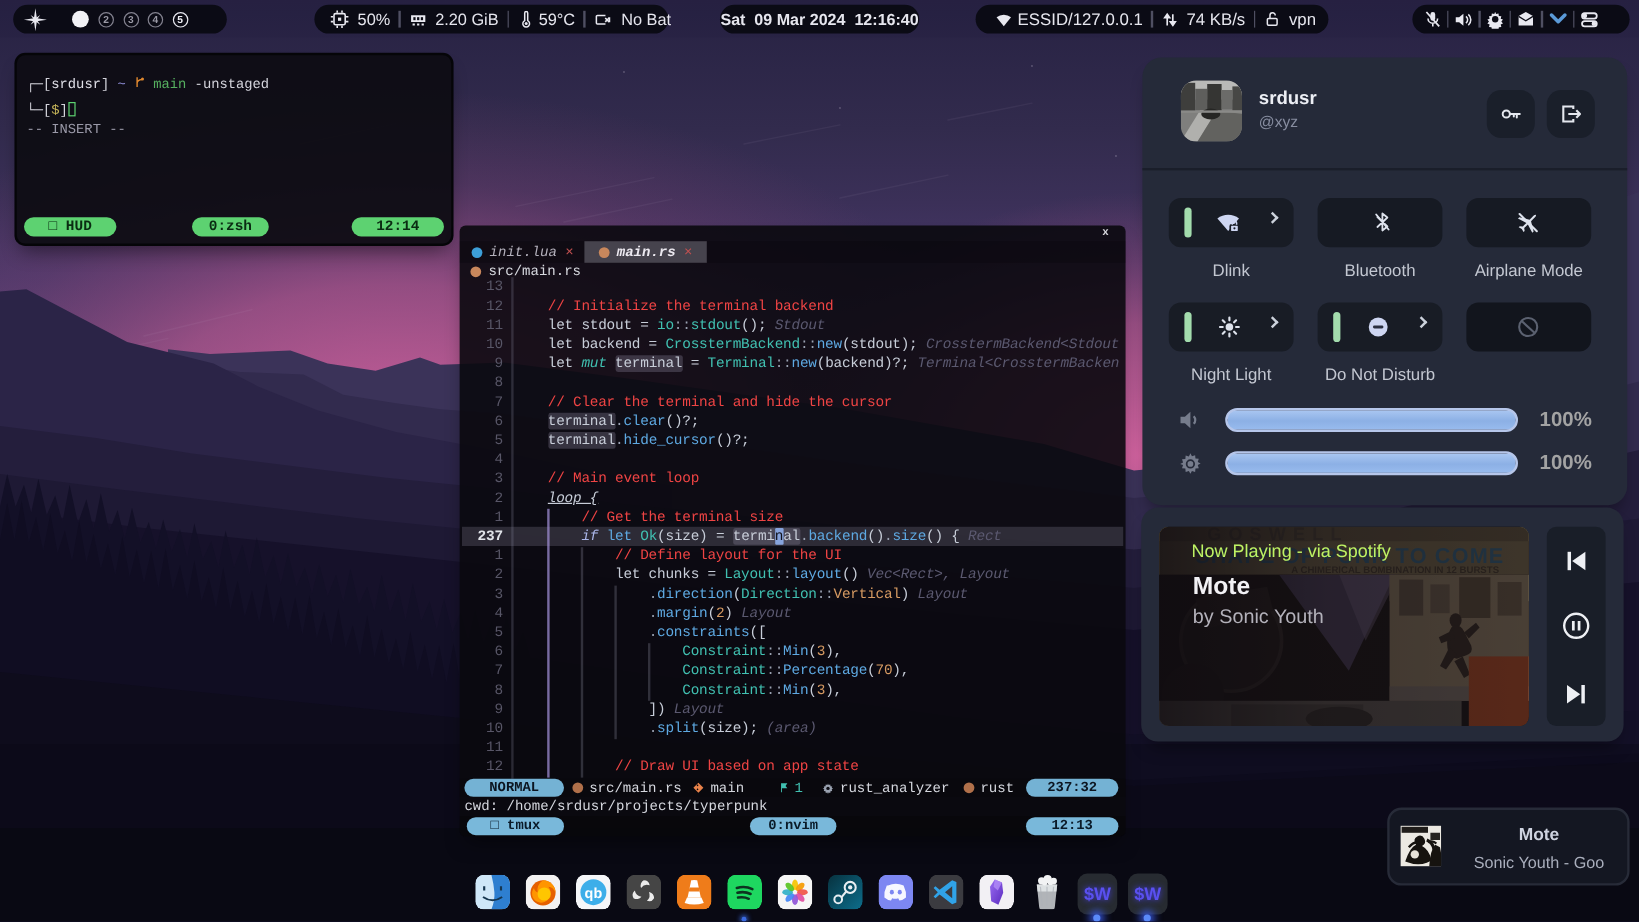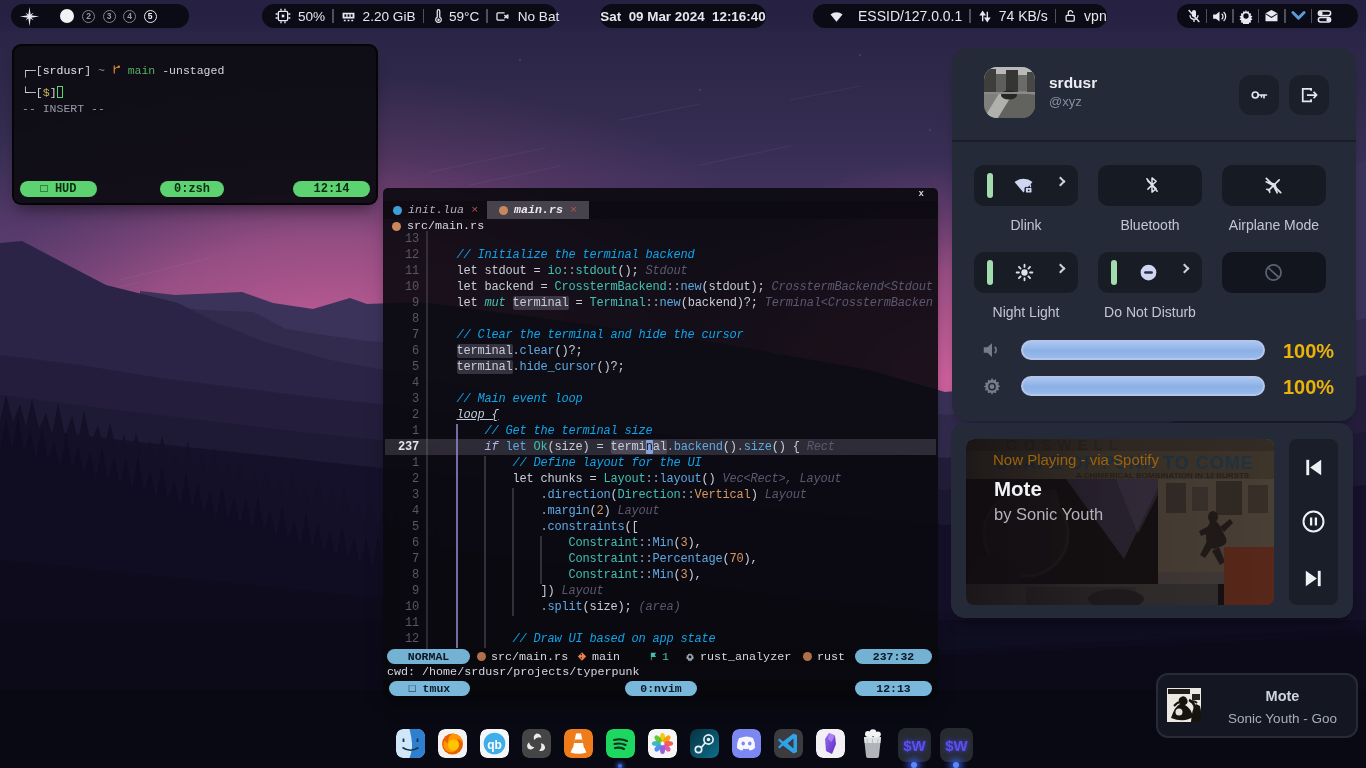--- a/index.html
+++ b/index.html
@@ -18,41 +18,41 @@
 
 #hud { position:absolute; left:12px; top:44px; width:366px; height:161px; background:rgba(13,12,18,0.93); border:2px solid rgba(4,4,8,0.9); border-radius:9px; box-shadow:0 10px 16px -6px rgba(0,0,0,0.45); font-family:"Liberation Mono", monospace; font-size:11.5px; color:#d4d4dc; }
 .hline { position:absolute; white-space:pre; line-height:16px; }
 .gpill { position:absolute; top:135px; height:16px; background:#5dd271; border-radius:8px; color:#0a2c12; font-weight:bold; font-size:12px; font-family:"Liberation Mono", monospace; display:flex; align-items:center; justify-content:center; }
 
 
 #ed { position:absolute; left:383px; top:188px; width:555px; height:509px; background:rgba(10,9,14,0.90); border-radius:5px; box-shadow:0 10px 16px -6px rgba(0,0,0,0.5); overflow:hidden; font-family:"Liberation Mono", monospace; }
 #edtitle { position:absolute; left:0; top:0; width:100%; height:13px; background:rgba(5,5,9,0.92); color:#e8e8ee; font-size:9px; font-weight:bold; text-align:center; line-height:13px; letter-spacing:2px; }
 .cl { position:absolute; left:45.5px; white-space:pre; font-size:12px; letter-spacing:-0.2px; line-height:16px; height:16px; color:#c7cdd8; }
 .ln { position:absolute; left:2px; width:34px; text-align:right; font-size:12px; letter-spacing:-0.2px; line-height:16px; color:#585667; }
-.c-com { color:#0ea5e9; font-style:italic; }
+.c-com { color:#ef4444; }
 .c-ghost { color:#5b5970; font-style:italic; }
 .c-type { color:#41c0b1; }
 .c-fn { color:#5ea9e2; }
 .c-org { color:#d69a62; }
 .c-kw { color:#aab6e8; font-style:italic; }
 .c-pun { color:#9aa2b2; }
 .whl { background:rgba(140,135,158,0.32); border-radius:2px; }
 .spill { position:absolute; height:15px; background:#74b2d4; border-radius:7.5px; color:#0c1520; font-weight:bold; font-size:11.5px; font-family:"Liberation Mono", monospace; display:flex; align-items:center; justify-content:center; }
 .tpill { position:absolute; height:15px; background:#79b8da; border-radius:7.5px; color:#0a1a28; font-weight:bold; font-size:11.5px; font-family:"Liberation Mono", monospace; display:flex; align-items:center; justify-content:center; }
 .sseg { position:absolute; height:15px; display:flex; align-items:center; font-size:11.7px; color:#d5d7de; font-family:"Liberation Mono", monospace; white-space:pre; }
 .sic { width:9px; height:9px; border-radius:50%; display:inline-block; margin-right:5px; }
 
 
 #panel { position:absolute; left:952px; top:48px; width:404px; height:373px; background:#252a39; border-radius:16px; box-shadow:0 10px 14px -6px rgba(0,0,0,0.4); }
 .tbtn { position:absolute; width:104px; height:41px; background:#181c25; border-radius:10px; }
 .tlabel { position:absolute; width:104px; text-align:center; color:#c3c7d1; font-size:14px; }
 .gbar { position:absolute; left:13px; top:8px; width:6px; height:25px; border-radius:3px; background:#a3dcad; }
 .chev { position:absolute; right:14px; top:13px; width:7px; height:7px; border-top:2px solid #ccd2dc; border-right:2px solid #ccd2dc; transform:rotate(45deg); }
 .sltrack { position:absolute; width:244px; height:20px; border-radius:10px; border:2px solid #b6c6ea; background:linear-gradient(180deg,#a9c6f1 0%,#8cb0e5 55%,#98bbee 100%); }
-.slpct { position:absolute; color:#eab308; font-weight:bold; font-size:20px; }
+.slpct { position:absolute; color:#a3a3a3; font-weight:bold; font-size:17px; }
 .hbtn { position:absolute; top:27px; width:40px; height:40px; background:#1a1f2a; border-radius:12px; display:flex; align-items:center; justify-content:center; }
 
 
 #media { position:absolute; left:951px; top:423px; width:402px; height:195px; background:#252a39; border-radius:14px; box-shadow:0 10px 14px -6px rgba(0,0,0,0.4); }
 #art { position:absolute; left:15px; top:16px; width:308px; height:166px; border-radius:8px; overflow:hidden; background:#17120e; }
 #mctl { position:absolute; left:338px; top:16px; width:49px; height:166px; background:#191e28; border-radius:8px; }
 
 
 #notif { position:absolute; left:1156px; top:673px; width:202px; height:65px; background:#141722; border:2px solid #272b38; border-radius:12px; }
 
@@ -172,21 +172,21 @@
   </svg>
   <span style="margin-left:6px">No Bat</span>
 </div>
 
 <div class="pill" style="left:600px; width:166px; justify-content:center; font-weight:bold; font-size:13.4px;">Sat&nbsp; 09 Mar 2024&nbsp; 12:16:40</div>
 
 <div class="pill" style="left:813px; width:294px; padding-left:15px;">
   <svg width="17" height="17" viewBox="0 0 24 24" fill="#e8e8f0">
     <path d="M12 19.5 L3.5 9 A13.5 13.5 0 0 1 20.5 9 Z"></path>
   </svg>
-  <span style="margin-left:13px">ESSID/127.0.0.1</span>
+  <span style="margin-left:3px">ESSID/127.0.0.1</span>
       <span class="psep"></span>
   <svg width="14" height="15" viewBox="0 0 24 24" fill="#e8e8f0">
     <path d="M8 20 V8 M8 4 l3.5 5 h-7 Z M8 4 V8" stroke="#e8e8f0" stroke-width="2.4"></path>
     <path d="M16 4 v12 M16 20 l3.5-5 h-7 Z" stroke="#e8e8f0" stroke-width="2.4"></path>
   </svg>
   <span style="margin-left:7px">74 KB/s</span>
       <span class="psep"></span>
   <svg width="15" height="16" viewBox="0 0 24 24" fill="none" stroke="#e8e8f0" stroke-width="2">
     <rect x="5" y="11" width="13" height="9" rx="1.5"></rect>
     <path d="M8.5 11 V7 a3.5 3.5 0 0 1 7 0"></path>
@@ -478,21 +478,21 @@
 
       <rect x="258" y="108" width="50" height="58" fill="#c95526"></rect>
 
       <rect y="145" width="252" height="21" fill="#6b665c"></rect>
       <rect x="60" y="148" width="110" height="18" fill="#565249"></rect>
       <ellipse cx="150" cy="160" rx="28" ry="10" fill="#3a362f"></ellipse>
 
       <rect width="308" height="166" fill="url(#artshade)"></rect>
       <rect width="308" height="166" fill="#120d12" opacity="0.55"></rect>
     </svg>
-    <div style="position:absolute; left:27px; top:12px; color:#a16207; font-size:15px;">Now Playing - via Spotify</div>
+    <div style="position:absolute; left:27px; top:12px; color:#bef264; font-size:15px;">Now Playing - via Spotify</div>
     <div style="position:absolute; left:28px; top:38px; color:#f2f1f5; font-size:20.5px; font-weight:bold;">Mote</div>
     <div style="position:absolute; left:28px; top:66px; color:#b3b1ba; font-size:16.5px;">by Sonic Youth</div>
   </div>
   <div id="mctl">
     <svg style="position:absolute;left:13px;top:17px" width="23" height="23" viewBox="0 0 24 24" fill="#eef0f4">
       <rect x="4.5" y="4" width="3" height="16"></rect>
       <polygon points="20,4 20,20 8.5,12"></polygon>
     </svg>
     <svg style="position:absolute;left:12px;top:70px" width="25" height="25" viewBox="0 0 24 24" fill="none" stroke="#eef0f4">
       <circle cx="12" cy="12" r="9.6" stroke-width="1.9"></circle>

